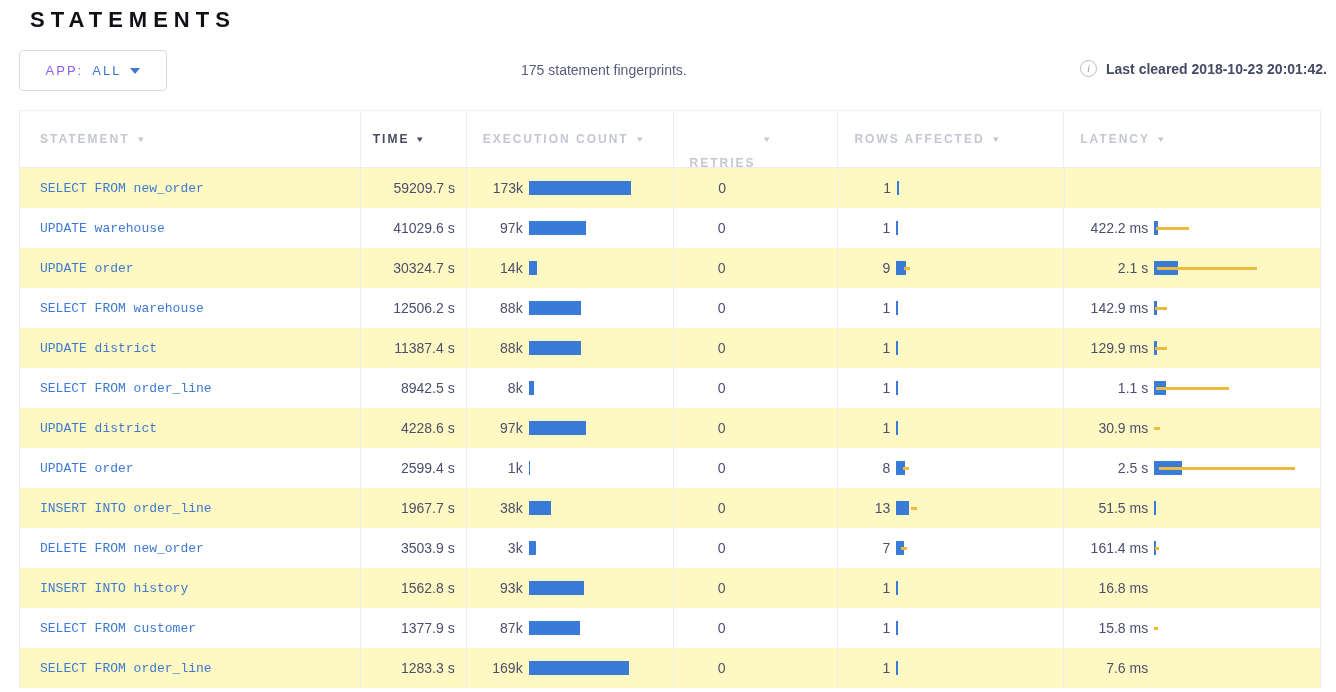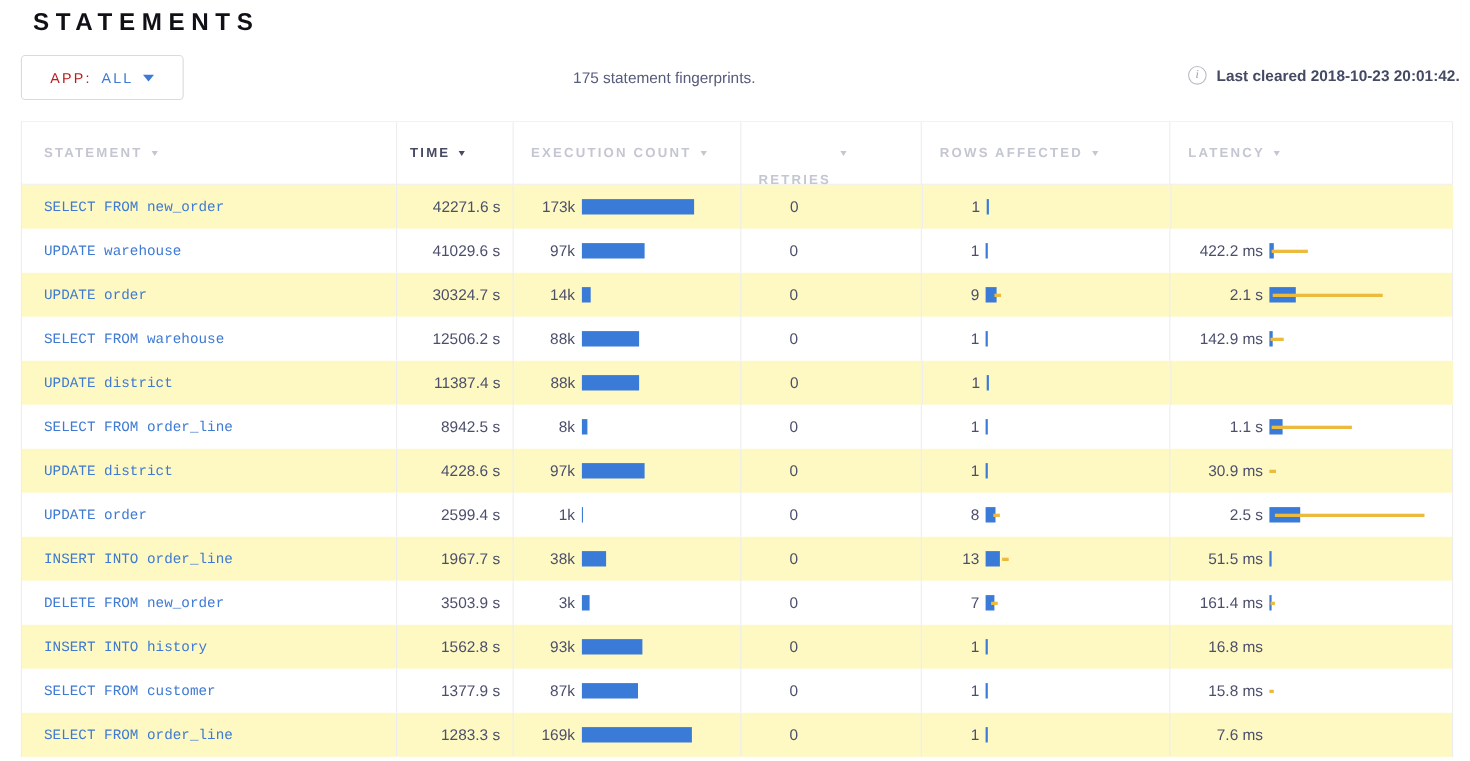--- a/index.html
+++ b/index.html
@@ -5,21 +5,21 @@
   * { box-sizing: border-box; margin: 0; padding: 0; }
   html,body { width:1336px; height:692px; overflow:hidden; background:#fff;
     font-family:"Liberation Sans", sans-serif; position:relative; color:#4b4f6b; }
 
   .page-title { position:absolute; left:30px; top:7px; font-size:22px; font-weight:700;
     letter-spacing:6px; color:#101117; }
 
   .app-filter { position:absolute; left:19px; top:50px; height:41px; min-width:148px;
     border:1px solid #d8dade; border-radius:4px; display:flex; align-items:center;
     justify-content:center; gap:9px; cursor:pointer; background:#fff; padding:0 18px; }
-  .app-filter .lbl { font-size:13px; letter-spacing:2px; color:#b91c1c; }
+  .app-filter .lbl { font-size:13px; letter-spacing:2px; color:#8b5cf6; }
   .app-filter .val { font-size:13px; letter-spacing:2px; color:var(--link); }
   .caret { width:0; height:0; border-left:5px solid transparent; border-right:5px solid transparent;
     border-top:6px solid var(--link); margin-top:1px; }
 
   .summary { position:absolute; left:521px; top:62px; font-size:14px; color:#575b7c; }
 
   .last-cleared { position:absolute; right:9px; top:60px; display:flex; align-items:center; gap:9px; }
   .info-icon { width:17px; height:17px; border-radius:50%; border:1px solid #b9bdc6;
     color:#9ba0aa; font-size:11px; line-height:15px; text-align:center;
     font-family:"Liberation Serif", serif; font-style:italic; cursor:pointer; }
@@ -100,21 +100,21 @@
         <div style="display: inline;">LATENCY</div>
         <div class="sort-icon" style="display: inline;">▼</div>
       </div>
     </div>
   <div class="tbody">
       <div class="tr odd">
         <div class="cell c0">
           <div class="stmt" style="display: inline;">SELECT FROM new_order</div>
         </div>
         <div class="cell c1">
-          <div class="time-val">42271.6 s</div>
+          <div class="time-val">59209.7 s</div>
         </div>
         <div class="cell c2">
           <div class="num numbox nb40">173k</div>
           <div class="bargraph" style="width: 102px;">
             <div class="bar-blue" style="width: 102px;"></div>
           </div>
         </div>
         <div class="cell c3">
           <div class="num numbox nb36">0</div>
         </div>
@@ -231,20 +231,27 @@
         </div>
         <div class="cell c3">
           <div class="num numbox nb36">0</div>
         </div>
         <div class="cell c4">
           <div class="num numbox nb36">1</div>
           <div class="bargraph" style="width: 2px;">
             <div class="bar-blue" style="width: 2px;"></div>
           </div>
         </div>
+        <div class="cell c5">
+          <div class="num numbox nb68">129.9 ms</div>
+          <div class="bargraph" style="width: 13px;">
+            <div class="bar-blue" style="width: 3px;"></div>
+            <div class="bar-yellow" style="left: 1px; width: 12px;"></div>
+          </div>
+        </div>
       </div>
       <div class="tr">
         <div class="cell c0">
           <div class="stmt" style="display: inline;">SELECT FROM order_line</div>
         </div>
         <div class="cell c1">
           <div class="time-val">8942.5 s</div>
         </div>
         <div class="cell c2">
           <div class="num numbox nb40">8k</div>

